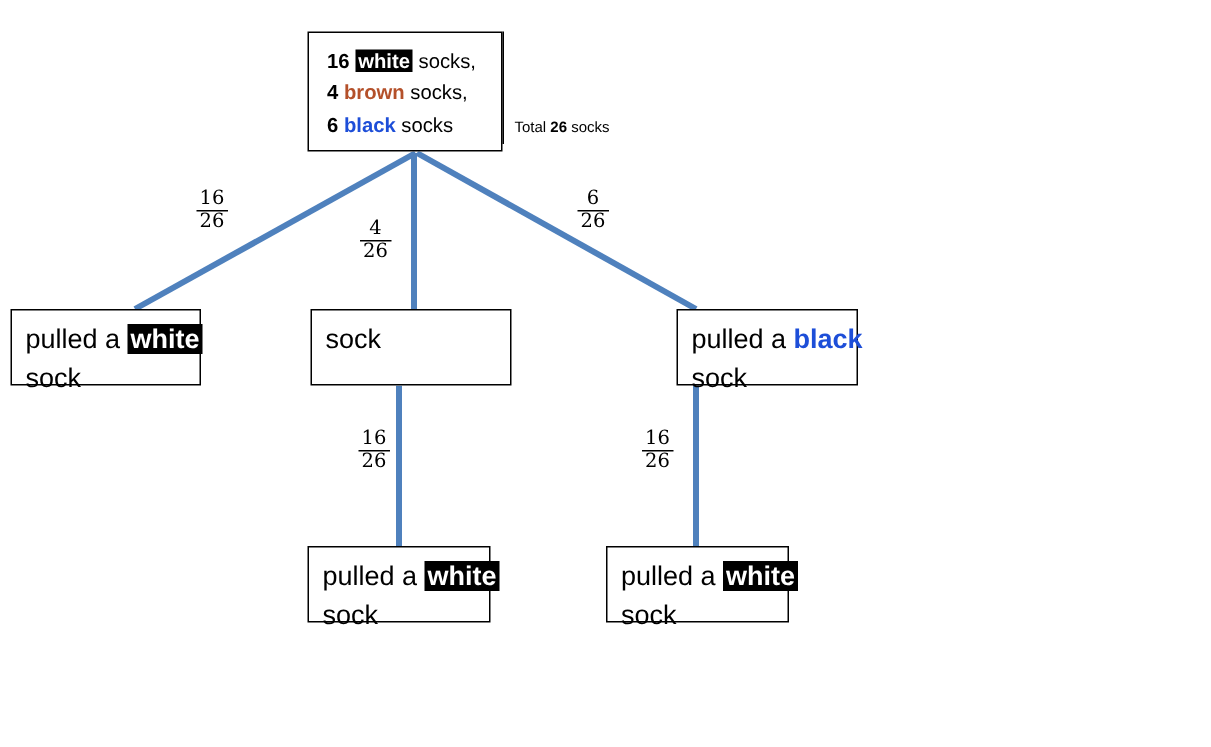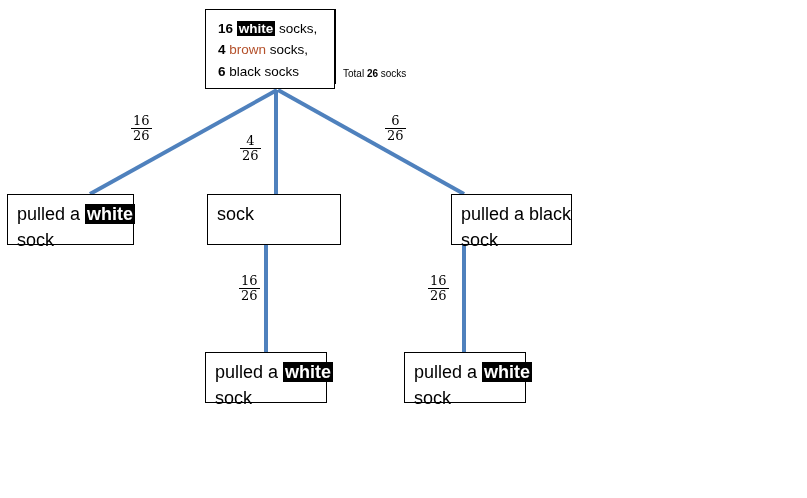--- a/index.html
+++ b/index.html
@@ -11,21 +11,21 @@
     width: 807px;
     height: 498px;
     position: relative;
     overflow: hidden;
     font-family: "Liberation Sans", sans-serif;
     color: #000000;
   }
 
   #canvas {
     position: absolute;
-    left: 0; top: 4px;
+    left: 0; top: 16px;
     width: 807px;
     height: 352px;
   }
 
   
   #edges {
     position: absolute;
     left: 0; top: 0;
     width: 807px;
     height: 498px;
@@ -75,22 +75,22 @@
   }
 
   
   .num { font-weight: bold; }
   .hl-white {
     background: #000000;
     color: #ffffff;
     font-weight: bold;
     padding: 0 2px;
   }
-  .c-brown { color: #b4502a; font-weight: normal; }
-  .c-black { color: #000000; font-weight: normal; }
+  .c-brown { color: #b4502a; font-weight: bold; }
+  .c-black { color: #1d4ed8; font-weight: bold; }
 
   
   #total-label {
     position: absolute;
     left: 343px;
     top: 64px;
     font-size: 10px;
     z-index: 3;
     white-space: nowrap;
   }

